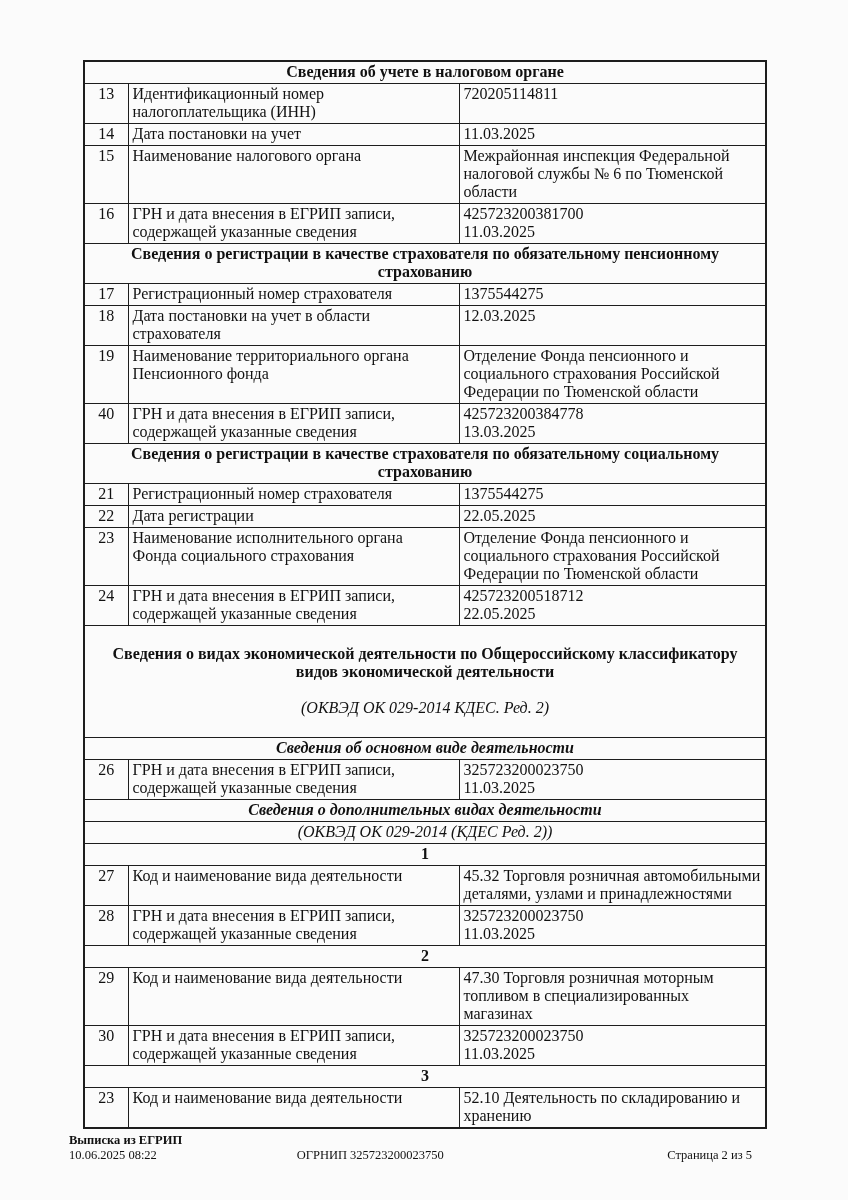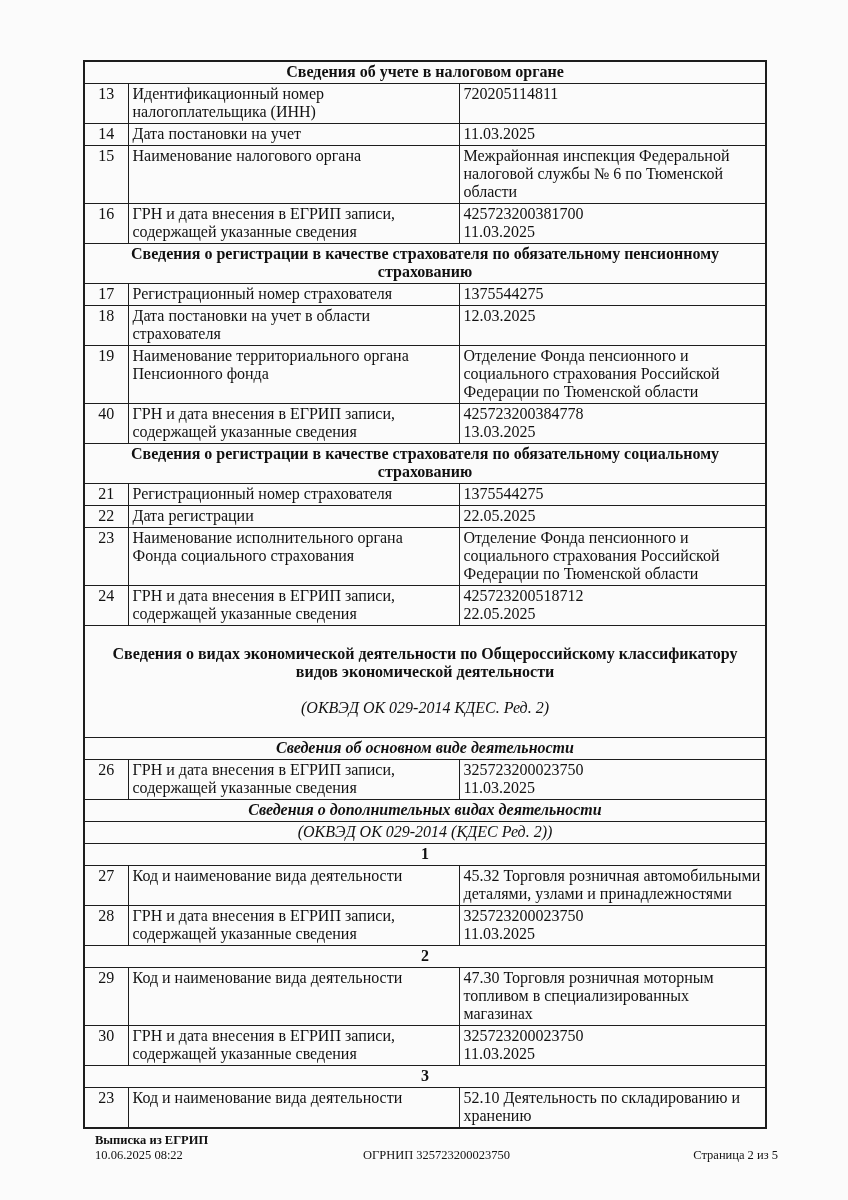--- a/index.html
+++ b/index.html
@@ -54,30 +54,30 @@
     text-align:center;
     white-space:pre-line;
   }
   .okved-sub{
     font-style:italic;
     text-align:center;
     white-space:pre-line;
   }
   .footer{
     position:absolute;
-    left:95px;top:1133px;
+    left:69px;top:1133px;
     width:683px;
     display:flex;
     justify-content:space-between;
     align-items:flex-end;
     font-size:12.5px;
     line-height:15px;
   }
   .footer .f-left{flex:1;text-align:left;}
-  .footer .f-center{flex:1;text-align:center;}
+  .footer .f-center{flex:1;}
   .footer .f-right{flex:1;text-align:right;}
   .f-doc-type{font-weight:bold;}
 </style>
 </head>
 <body>
 
 <table class="doc-table">
   <colgroup>
     <col style="width:44px">
     <col style="width:331px">

